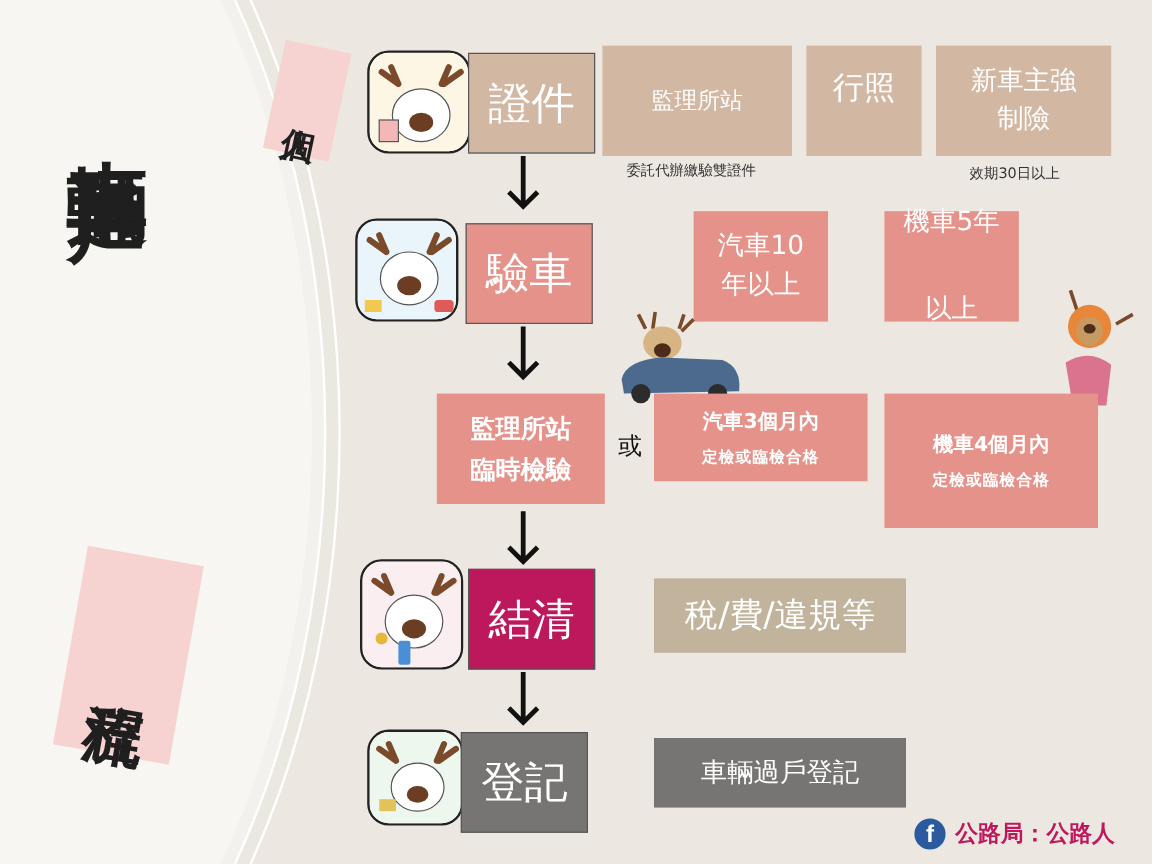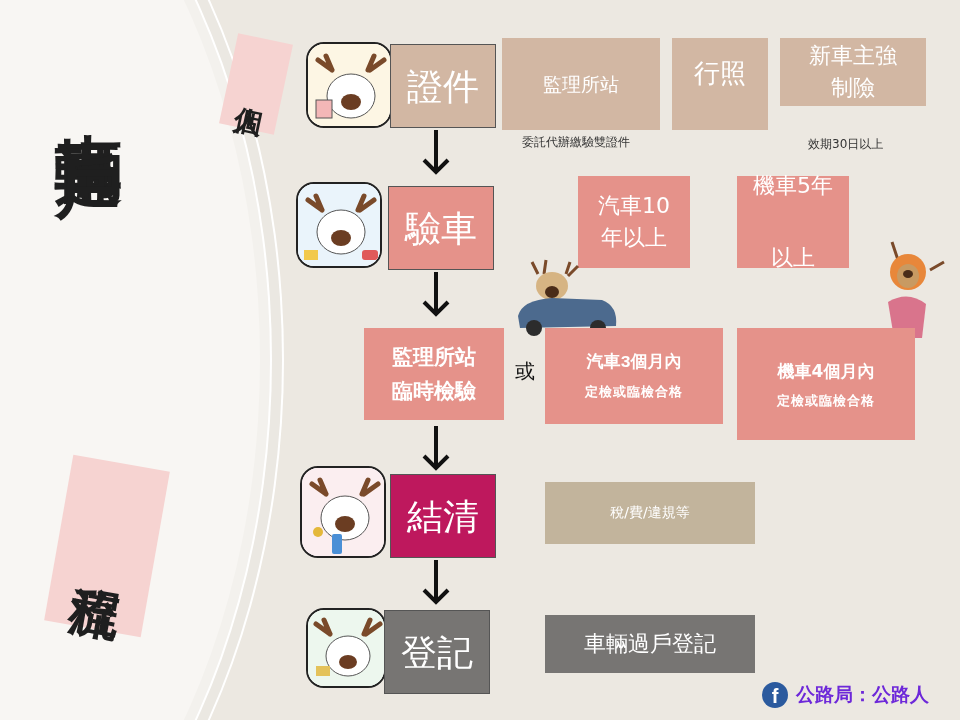--- a/index.html
+++ b/index.html
@@ -63,21 +63,21 @@
   .or-text { position: absolute; left: 515px; top: 358px; font-size: 20px; color: #111; }
   .footer {
     position: absolute; left: 762px; top: 682px;
     display: flex; align-items: center; gap: 8px;
   }
   .fb-icon {
     width: 26px; height: 26px; border-radius: 50%; background: #2b5a9e;
     color: #fff; font-weight: bold; font-size: 20px; line-height: 28px;
     text-align: center; font-family: "Liberation Sans", sans-serif;
   }
-  .footer-text { font-size: 19px; font-weight: bold; color: #6d28d9; }
+  .footer-text { font-size: 19px; font-weight: bold; color: #be185d; }
   .deco { position: absolute; }
 </style>
 </head>
 <body>
 
 <div class="arc-panel"></div>
 
 <div class="title-vert">車輛過戶</div>
 <div class="tag tag-personal">個人</div>
 <div class="tag tag-process">流程</div>
@@ -92,21 +92,21 @@
   </svg>
 </div>
 <div class="step-label" style="left:390px;top:44px;background:#d2b7a3;">證件</div>
 
 <div class="box" style="left:502px;top:38px;width:158px;height:92px;background:#d2b7a3;font-size:19px;line-height:36px;">
   <span>監理所站</span>
 </div>
 <div class="box" style="left:672px;top:38px;width:96px;height:92px;background:#d2b7a3;font-size:26px;justify-content:flex-start;padding-top:18px;">
   <span>行照</span>
 </div>
-<div class="box" style="left:780px;top:38px;width:146px;height:68px;background:#d2b7a3;font-size:22px;line-height:32px;">
+<div class="box" style="left:780px;top:38px;width:146px;height:92px;background:#d2b7a3;font-size:22px;line-height:32px;">
   <span>新車主強</span>
   <span>制險</span>
 </div>
 <div class="note" style="left:522px;top:134px;">委託代辦繳驗雙證件</div>
 <div class="note" style="left:808px;top:136px;">效期30日以上</div>
 
 <svg class="arrow" style="left:416px;top:128px;" viewBox="0 0 40 48">
     <path d="M20 2 V44 M8 32 L20 44 L32 32" stroke="#111" stroke-width="4" fill="none"></path>
   </svg>
 <svg class="arrow" style="left:416px;top:270px;" viewBox="0 0 40 48">
@@ -154,41 +154,41 @@
   <ellipse cx="32" cy="38" rx="11" ry="12" fill="#c89a62"></ellipse>
   <ellipse cx="32" cy="36" rx="5" ry="4" fill="#4a2c18"></ellipse>
   <path d="M12 64 Q32 52 50 66 L46 100 L18 100 Z" fill="#d9748c"></path>
 </svg>
 
 <div class="box" style="left:364px;top:328px;width:140px;height:92px;background:#e5928a;font-size:21px;line-height:34px;font-weight:bold;">
   <span>監理所站</span>
   <span>臨時檢驗</span>
 </div>
 <div class="or-text">或</div>
-<div class="box" style="left:545px;top:328px;width:178px;height:96px;background:#e5928a;font-family:Liberation Mono, monospace;">
+<div class="box" style="left:545px;top:328px;width:178px;height:73px;background:#e5928a;">
   <span style="font-size:17px;font-weight:bold;line-height:34px;">汽車3個月內</span>
   <span style="font-size:13px;font-weight:bold;line-height:26px;letter-spacing:1px;">定檢或臨檢合格</span>
 </div>
 <div class="box" style="left:737px;top:328px;width:178px;height:112px;background:#e5928a;">
   <span style="font-size:17px;font-weight:bold;line-height:34px;">機車4個月內</span>
   <span style="font-size:13px;font-weight:bold;line-height:26px;letter-spacing:1px;">定檢或臨檢合格</span>
 </div>
 
 <div class="avatar" style="left:300px;top:466px;height:92px;">
   <svg width="86" height="92" viewBox="0 0 86 92">
     <rect width="86" height="92" fill="#fbeef0"></rect>
     <path d="M18 12 l6 14 M10 16 l14 10 M66 12 l-6 14 M76 16 l-14 10" stroke="#7a4a2a" stroke-width="5" stroke-linecap="round"></path>
     <ellipse cx="43" cy="50" rx="24" ry="22" fill="#fff" stroke="#555"></ellipse>
     <ellipse cx="43" cy="56" rx="10" ry="8" fill="#6b3d22"></ellipse>
     <circle cx="16" cy="64" r="5" fill="#e4b83a"></circle>
     <rect x="30" y="66" width="10" height="20" rx="2" fill="#4a8fd6"></rect>
   </svg>
 </div>
 <div class="step-label" style="left:390px;top:474px;background:#be185d;">結清</div>
-<div class="box" style="left:545px;top:482px;width:210px;height:62px;background:#c2b49c;font-size:14px;">
+<div class="box" style="left:545px;top:482px;width:210px;height:62px;background:#c2b49c;font-size:28px;">
   <span>稅/費/違規等</span>
 </div>
 
 <div class="avatar" style="left:306px;top:608px;width:80px;height:80px;">
   <svg width="80" height="80" viewBox="0 0 80 80">
     <rect width="80" height="80" fill="#edf7ee"></rect>
     <path d="M16 10 l6 14 M8 14 l14 10 M62 10 l-6 14 M72 14 l-14 10" stroke="#7a4a2a" stroke-width="5" stroke-linecap="round"></path>
     <ellipse cx="40" cy="46" rx="22" ry="20" fill="#fff" stroke="#555"></ellipse>
     <ellipse cx="40" cy="52" rx="9" ry="7" fill="#6b3d22"></ellipse>
     <rect x="8" y="56" width="14" height="10" fill="#e4c25a"></rect>

